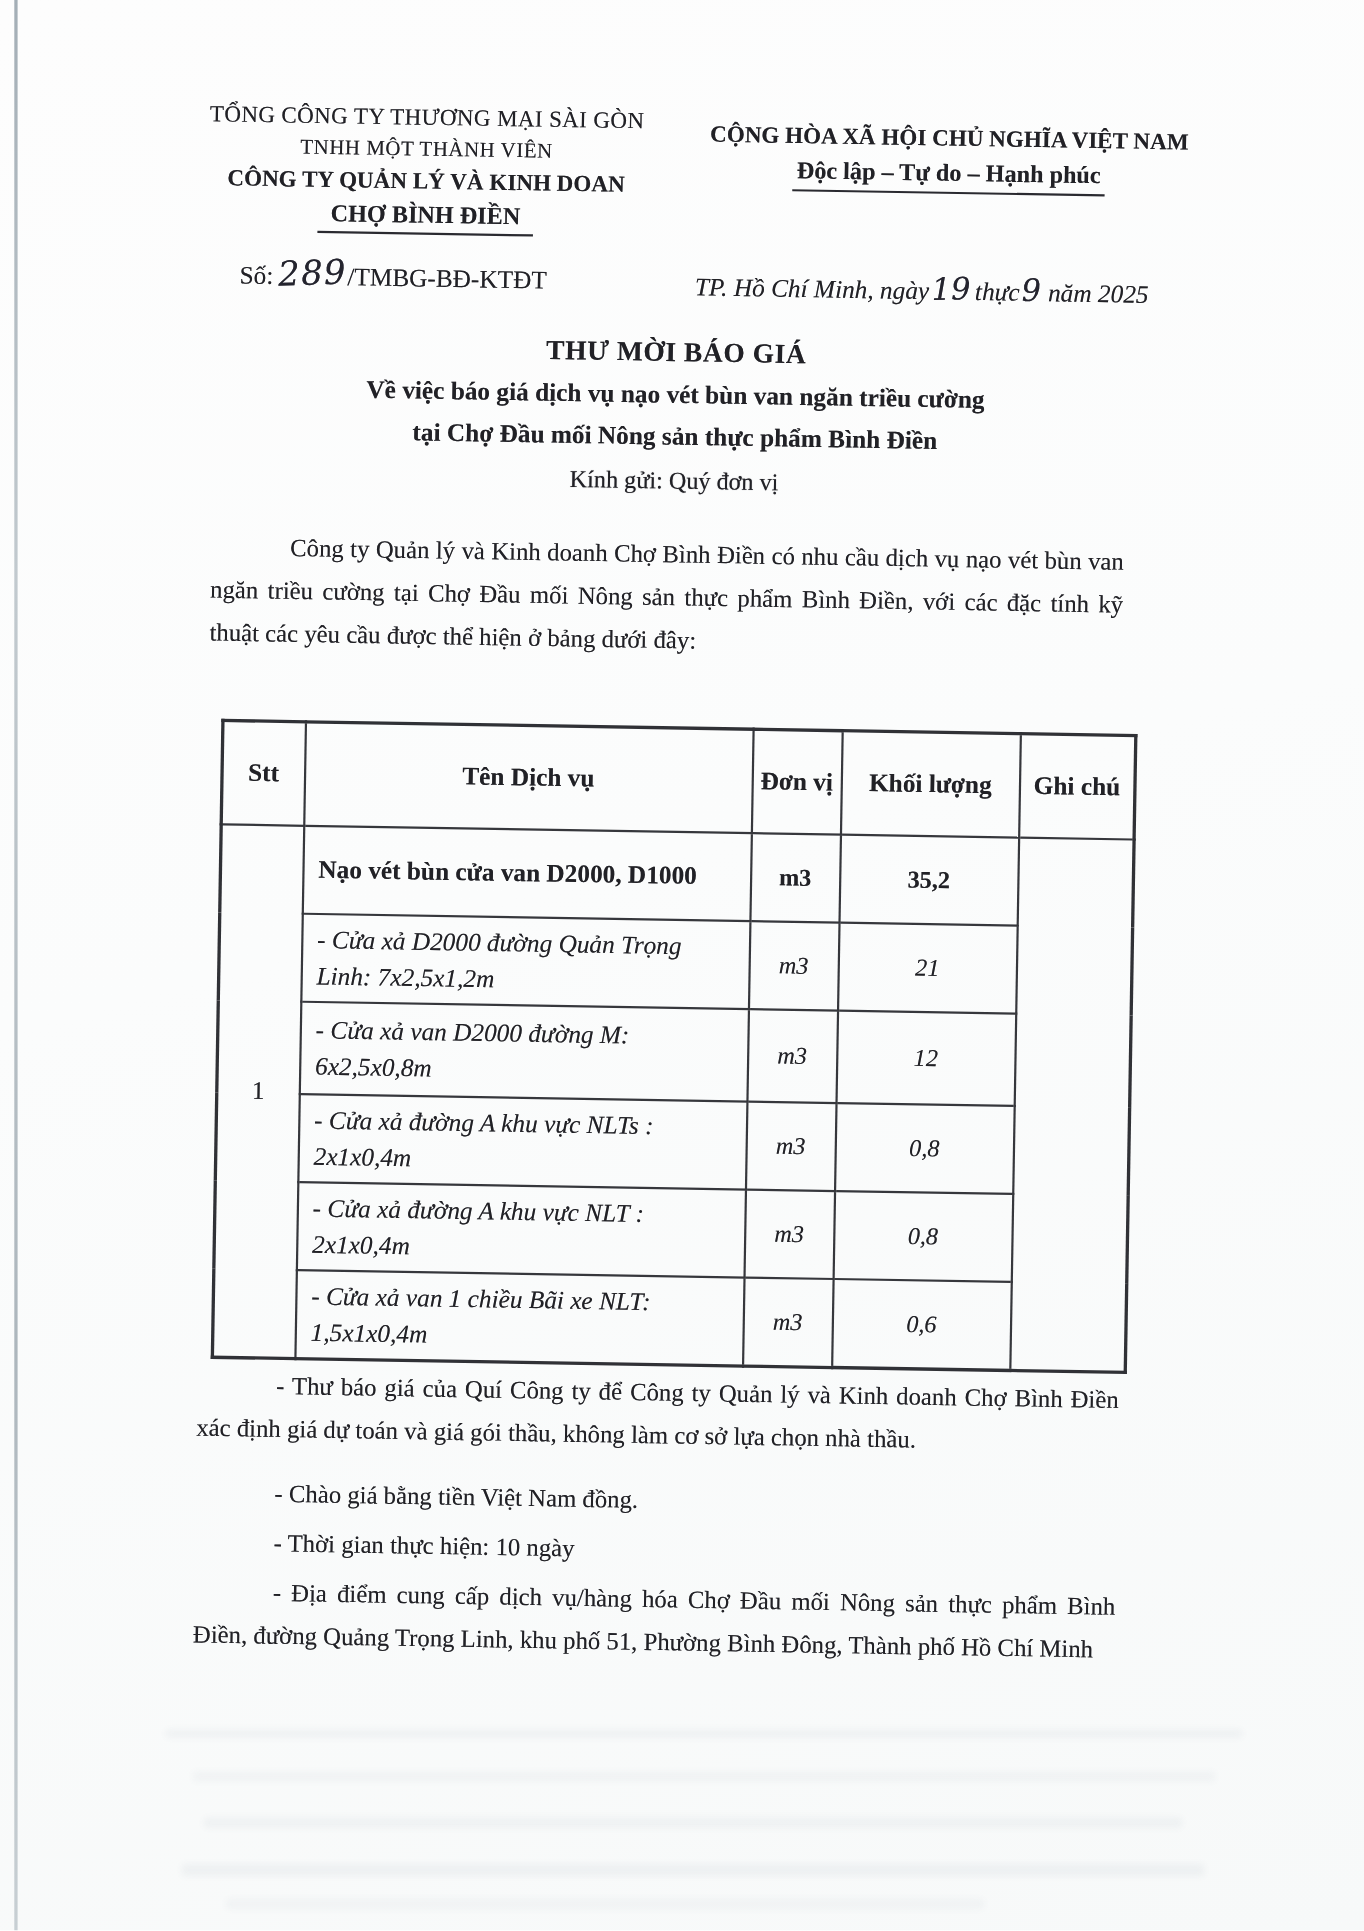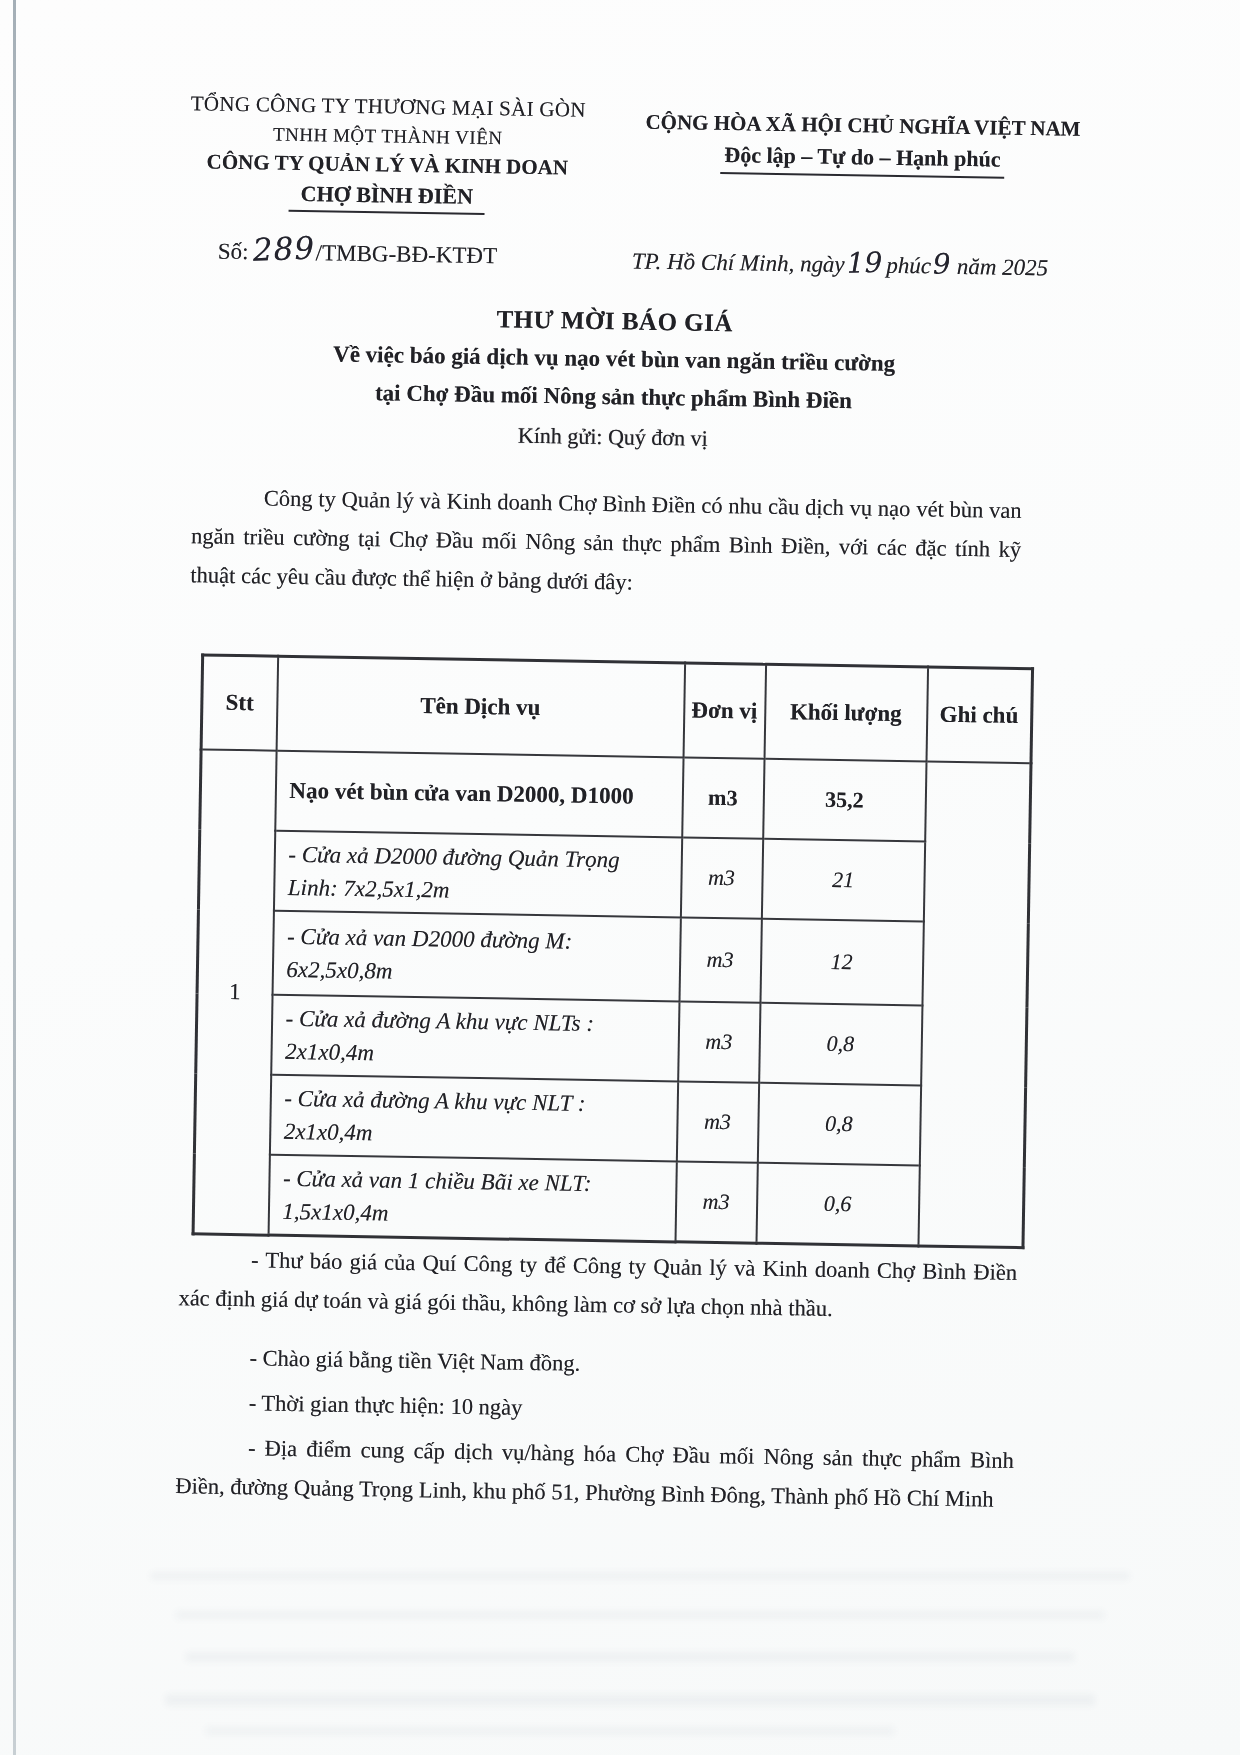--- a/index.html
+++ b/index.html
@@ -106,21 +106,21 @@
         <div class="nat-l1">CỘNG HÒA XÃ HỘI CHỦ NGHĨA VIỆT NAM</div>
         <div class="nat-l2"><span class="u2">Độc lập – Tự do – Hạnh phúc</span></div>
       </div>
     </div>
 
     <div class="ref-line">
       <span>Số:</span><span class="hand">289</span><span>/TMBG-BĐ-KTĐT</span>
     </div>
 
     <div class="date-line">
-      <span>TP. Hồ Chí Minh, ngày</span><span class="hand hand-day">19</span><span>phúc</span><span class="hand hand-month">9</span><span>năm 2025</span>
+      <span>TP. Hồ Chí Minh, ngày</span><span class="hand hand-day">19</span><span>thực</span><span class="hand hand-month">9</span><span>năm 2025</span>
     </div>
 
     <div class="title-block">
       <div class="doc-title">THƯ MỜI BÁO GIÁ</div>
       <div class="doc-sub">Về việc báo giá dịch vụ nạo vét bùn van ngăn triều cường</div>
       <div class="doc-sub">tại Chợ Đầu mối Nông sản thực phẩm Bình Điền</div>
       <div class="salutation">Kính gửi: Quý đơn vị</div>
     </div>
 
     <p class="intro">Công ty Quản lý và Kinh doanh Chợ Bình Điền có nhu cầu dịch vụ nạo vét bùn van ngăn triều cường tại Chợ Đầu mối Nông sản thực phẩm Bình Điền, với các đặc tính kỹ thuật các yêu cầu được thể hiện ở bảng dưới đây:</p>

